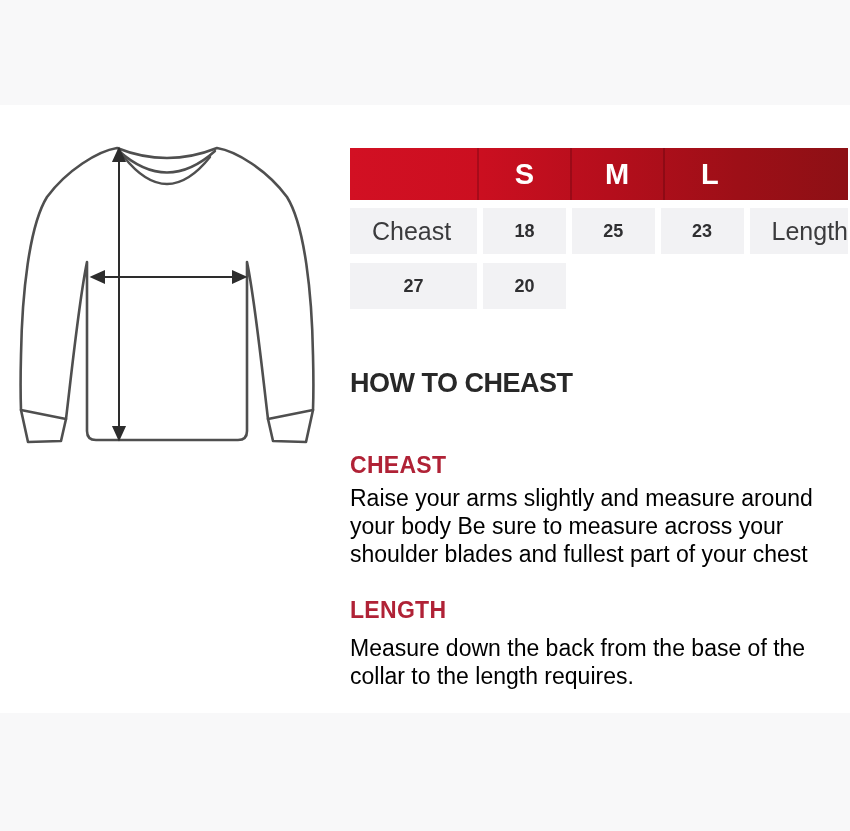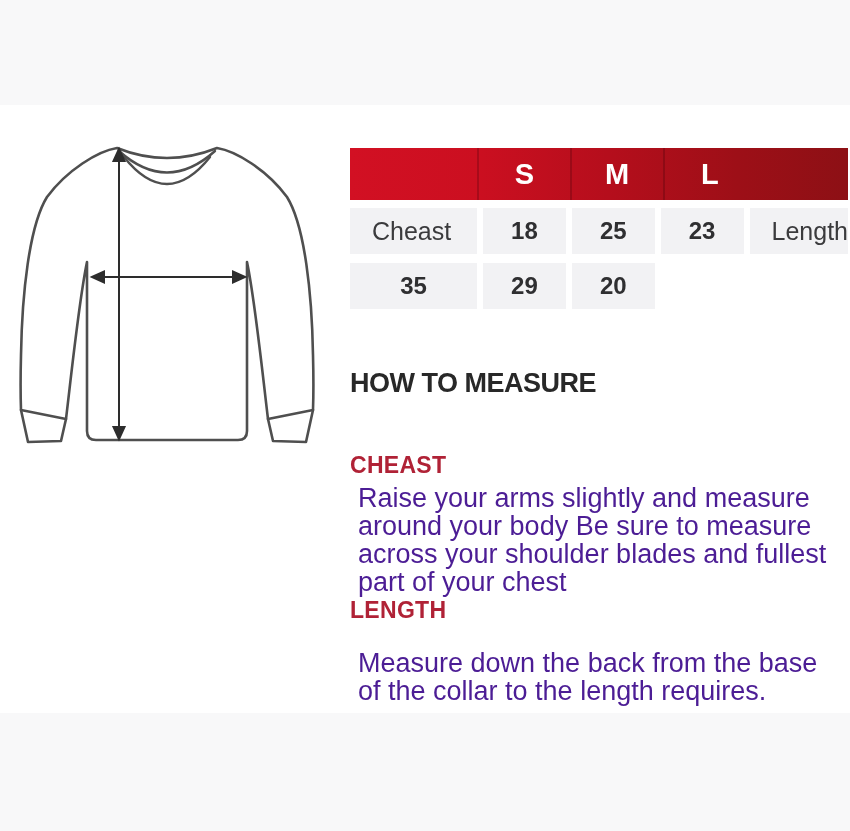--- a/index.html
+++ b/index.html
@@ -34,44 +34,44 @@
   .hcell:first-child { border-left:none; }
   .size-body {
     margin-top:8px;
     display:grid;
     grid-template-columns:127px repeat(4, 1fr);
     column-gap:6px; row-gap:9px;
   }
   .cell {
     height:46px; background:#f2f2f4;
     display:flex; align-items:center; justify-content:center;
-    font-size:24px; font-weight:bold; color:#2f2f31;
+    font-size:18px; font-weight:bold; color:#2f2f31;
   }
   .cell.label {
     justify-content:flex-start; padding-left:22px;
     font-weight:normal; font-size:25px; color:#3b3b3d;
   }
 
   
   .howto-title {
     position:absolute; left:350px; top:368px; margin:0;
     font-size:27px; font-weight:800; letter-spacing:-0.5px; color:#282828;
   }
   .sec-heading {
     position:absolute; left:350px; margin:0;
     font-size:23px; font-weight:bold; letter-spacing:0.3px; color:#b02236;
   }
   .sec-heading.cheast { top:452px; }
   .sec-heading.length { top:597px; }
   .sec-body {
-    position:absolute; left:358px; margin:0; width:478px;
-    font-size:27px; line-height:28px; color:#4c1d95;
+    position:absolute; left:350px; margin:0; width:478px;
+    font-size:23px; line-height:28px; color:#000000;
   }
   .sec-body.cheast { top:484px; }
-  .sec-body.length { top:634px;margin-top:15px; }
+  .sec-body.length { top:634px; }
 </style>
 </head>
 <body>
 
 <div class="canvas">
 
   <div class="band top"></div>
   <div class="band bottom"></div>
 
   <svg class="shirt-svg" viewBox="10 135 330 320" xmlns="http://www.w3.org/2000/svg">
@@ -123,27 +123,26 @@
       <div class="hcell">M</div>
       <div class="hcell">L</div>
     </div>
     <div class="size-body">
       <div class="cell label">Cheast</div>
       <div class="cell">18</div>
       <div class="cell">25</div>
       <div class="cell">23</div>
 
       <div class="cell label">Length</div>
-      <div class="cell">35</div>
-      <div class="cell">29</div>
+      <div class="cell">27</div>
       <div class="cell">20</div>
     </div>
   </div>
 
-  <h1 class="howto-title">HOW TO MEASURE</h1>
+  <h1 class="howto-title">HOW TO CHEAST</h1>
 
   <h2 class="sec-heading cheast">CHEAST</h2>
   <p class="sec-body cheast">Raise your arms slightly and measure around your body Be sure to measure across your shoulder blades and fullest part of your chest</p>
 
   <h2 class="sec-heading length">LENGTH</h2>
   <p class="sec-body length">Measure down the back from the base of the collar to the length requires.</p>
 
 </div>
 
 </body></html>

